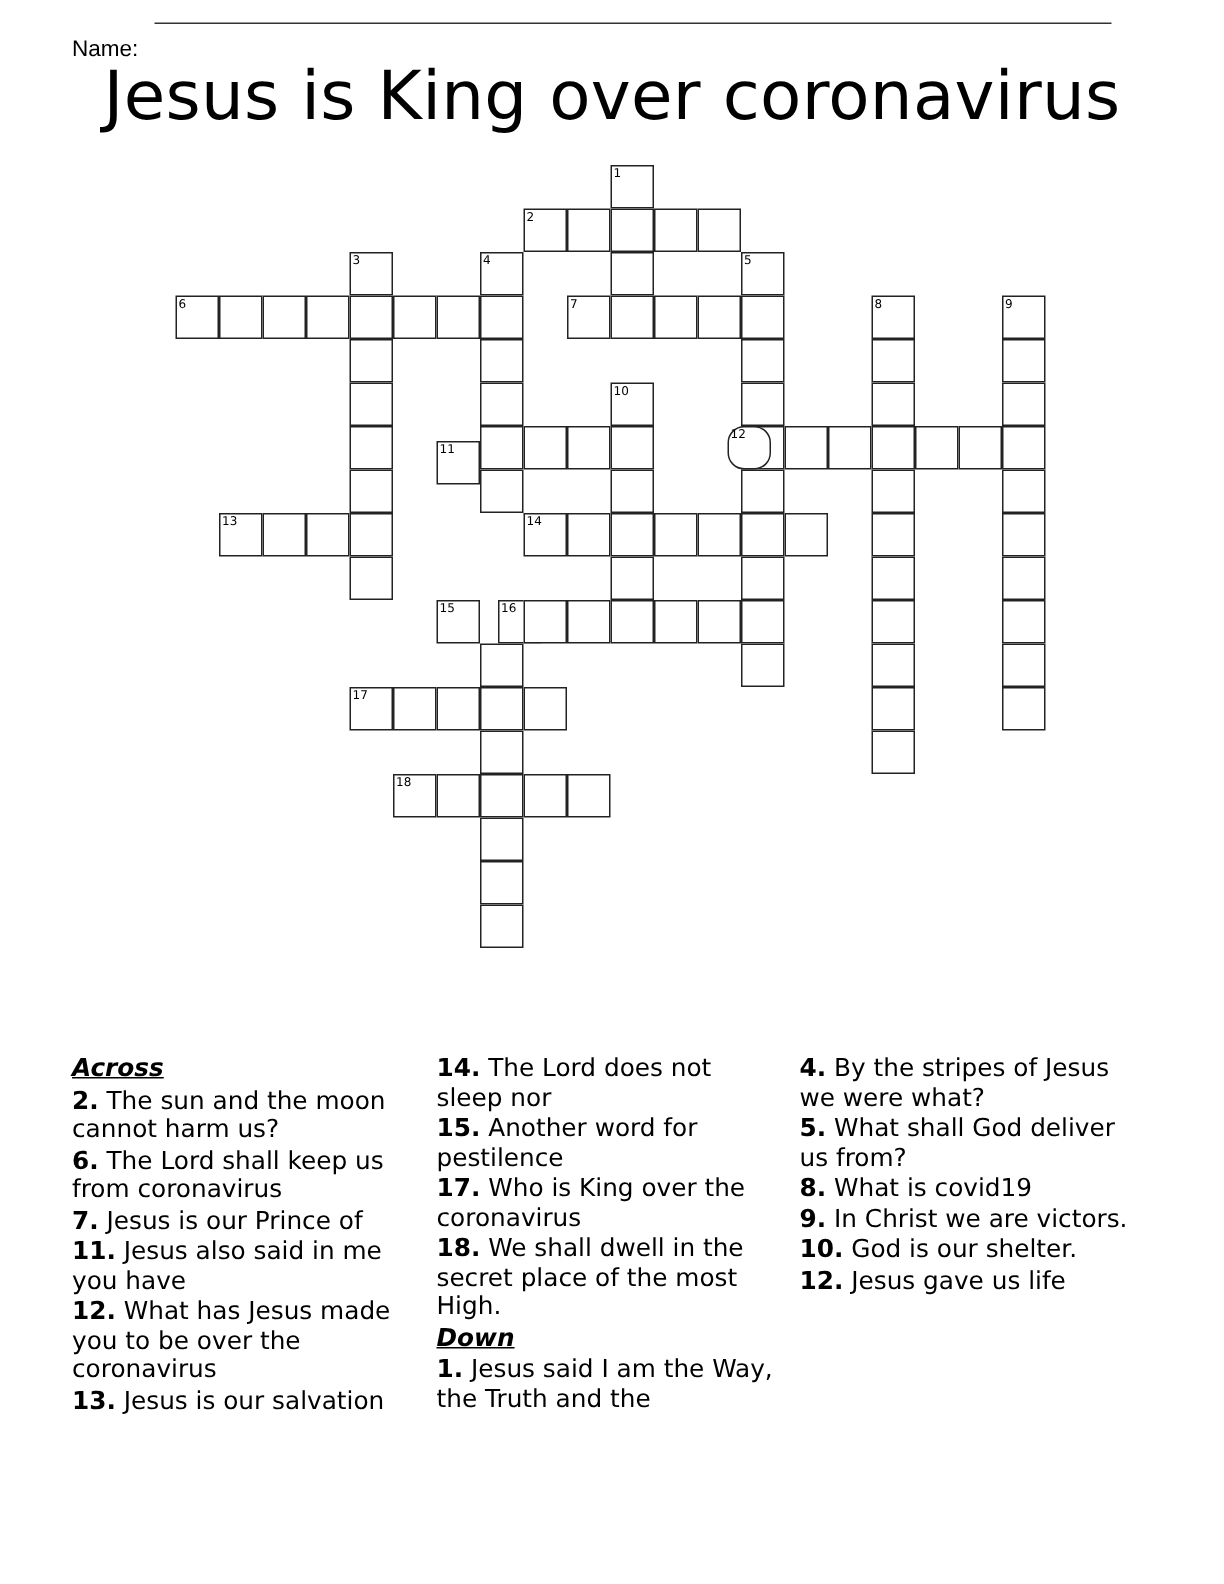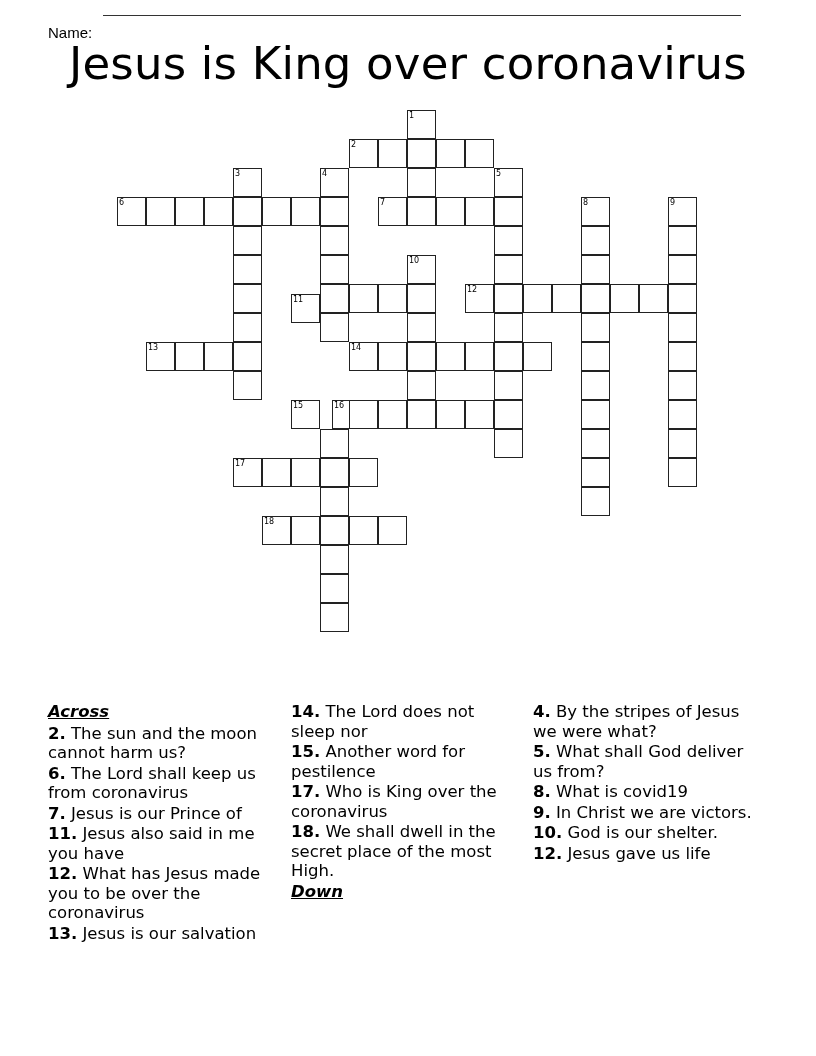--- a/index.html
+++ b/index.html
@@ -113,21 +113,21 @@
     <div class="cell" style="left: 290px; top: 174px;"></div>
     <div class="cell" style="left: 290px; top: 203px;"></div>
     <div class="cell" style="left: 290px; top: 232px;"></div>
     <div class="cell" style="left: 290px; top: 261px;"></div>
     <div class="cell" style="left: 290px; top: 290px;"></div>
     <div class="cell" style="left: 174px; top: 174px; margin-top: 10px;">
       <span class="num">11</span>
     </div>
     <div class="cell" style="left: 232px; top: 174px;"></div>
     <div class="cell" style="left: 261px; top: 174px;"></div>
-    <div class="cell" style="left: 348px; top: 174px;">
+    <div class="cell" style="left: 368px; top: 174px; border-radius: 11px;">
       <span class="num">12</span>
     </div>
     <div class="cell" style="left: 406px; top: 174px;"></div>
     <div class="cell" style="left: 435px; top: 174px;"></div>
     <div class="cell" style="left: 493px; top: 174px;"></div>
     <div class="cell" style="left: 522px; top: 174px;"></div>
     <div class="cell" style="left: 29px; top: 232px;">
       <span class="num">13</span>
     </div>
     <div class="cell" style="left: 58px; top: 232px;"></div>
@@ -179,20 +179,21 @@
   <div class="clue"><span class="n">12.</span><span> What has Jesus made you to be over the coronavirus</span></div>
   <div class="clue"><span class="n">13.</span><span> Jesus is our salvation</span></div>
 </div>
 
 <div class="clues col2">
   <div class="clue"><span class="n">14.</span><span> The Lord does not sleep nor</span></div>
   <div class="clue"><span class="n">15.</span><span> Another word for pestilence</span></div>
   <div class="clue"><span class="n">17.</span><span> Who is King over the coronavirus</span></div>
   <div class="clue"><span class="n">18.</span><span> We shall dwell in the secret place of the most High.</span></div>
   <div class="heading">Down</div>
+  <div class="clue"><span class="n">1.</span><span> Jesus said I am the Way, the Truth and the</span></div>
 </div>
 
 <div class="clues col3">
   <div class="clue"><span class="n">4.</span><span> By the stripes of Jesus we were what?</span></div>
   <div class="clue"><span class="n">5.</span><span> What shall God deliver us from?</span></div>
   <div class="clue"><span class="n">8.</span><span> What is covid19</span></div>
   <div class="clue"><span class="n">9.</span><span> In Christ we are victors.</span></div>
   <div class="clue"><span class="n">10.</span><span> God is our shelter.</span></div>
   <div class="clue"><span class="n">12.</span><span> Jesus gave us life</span></div>
 </div>

